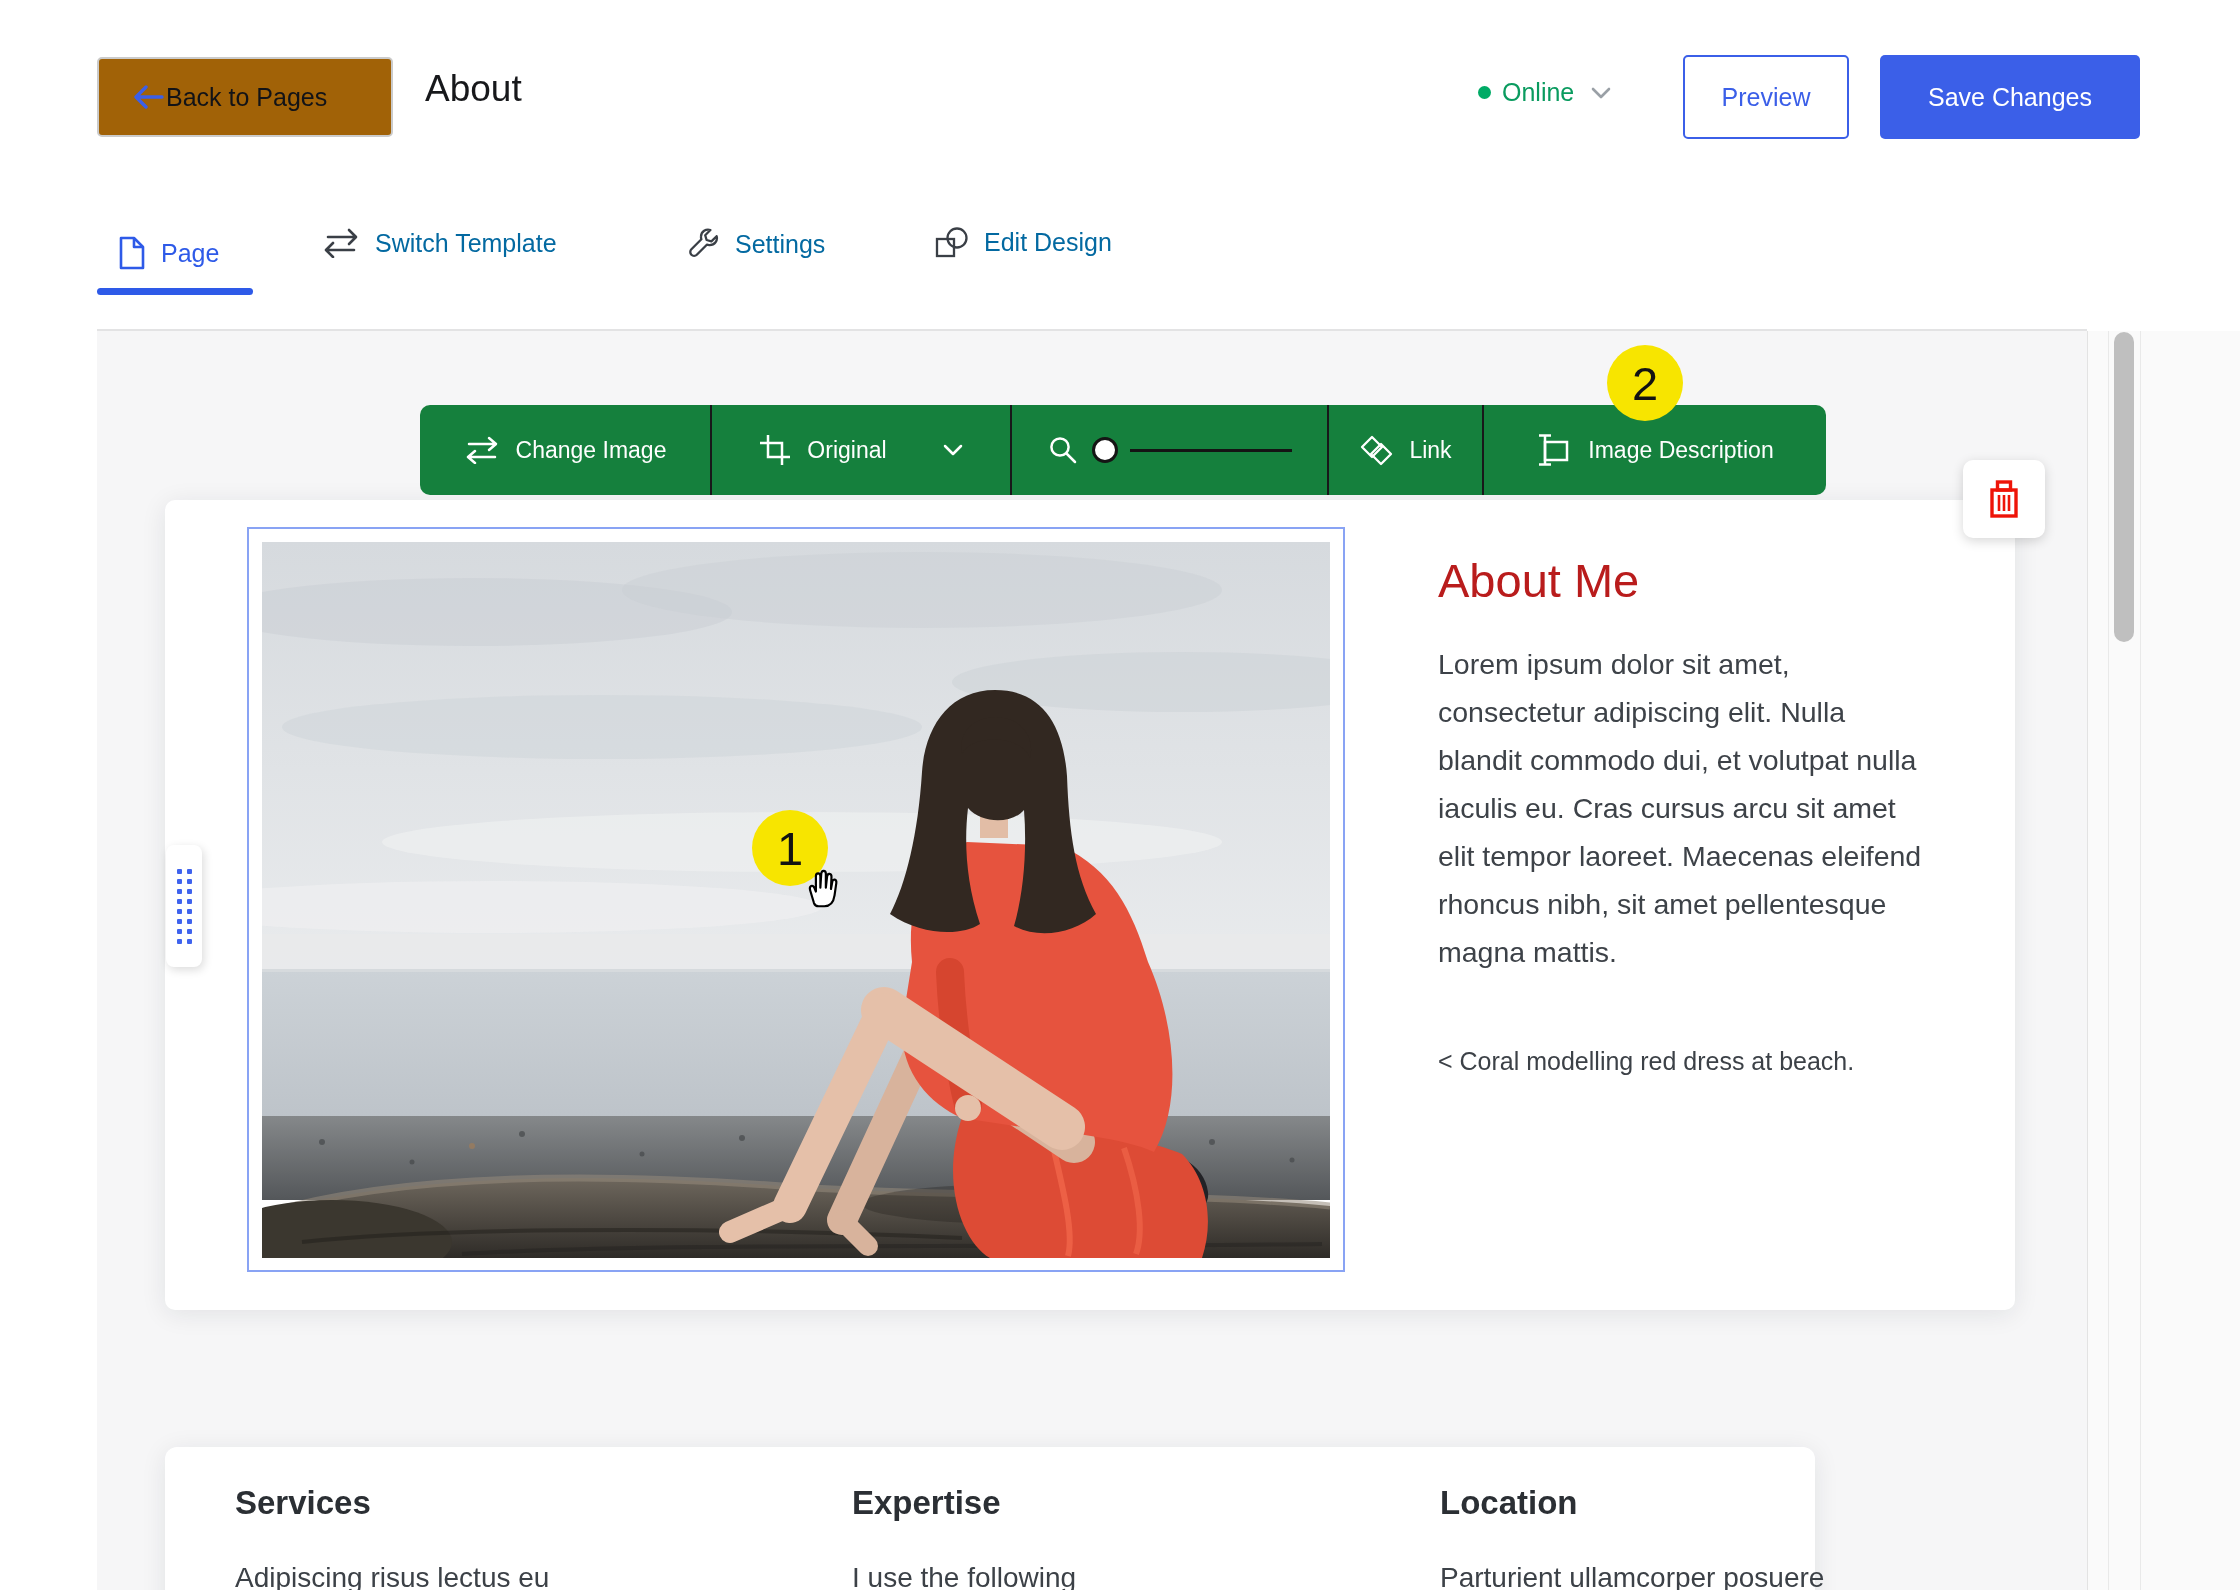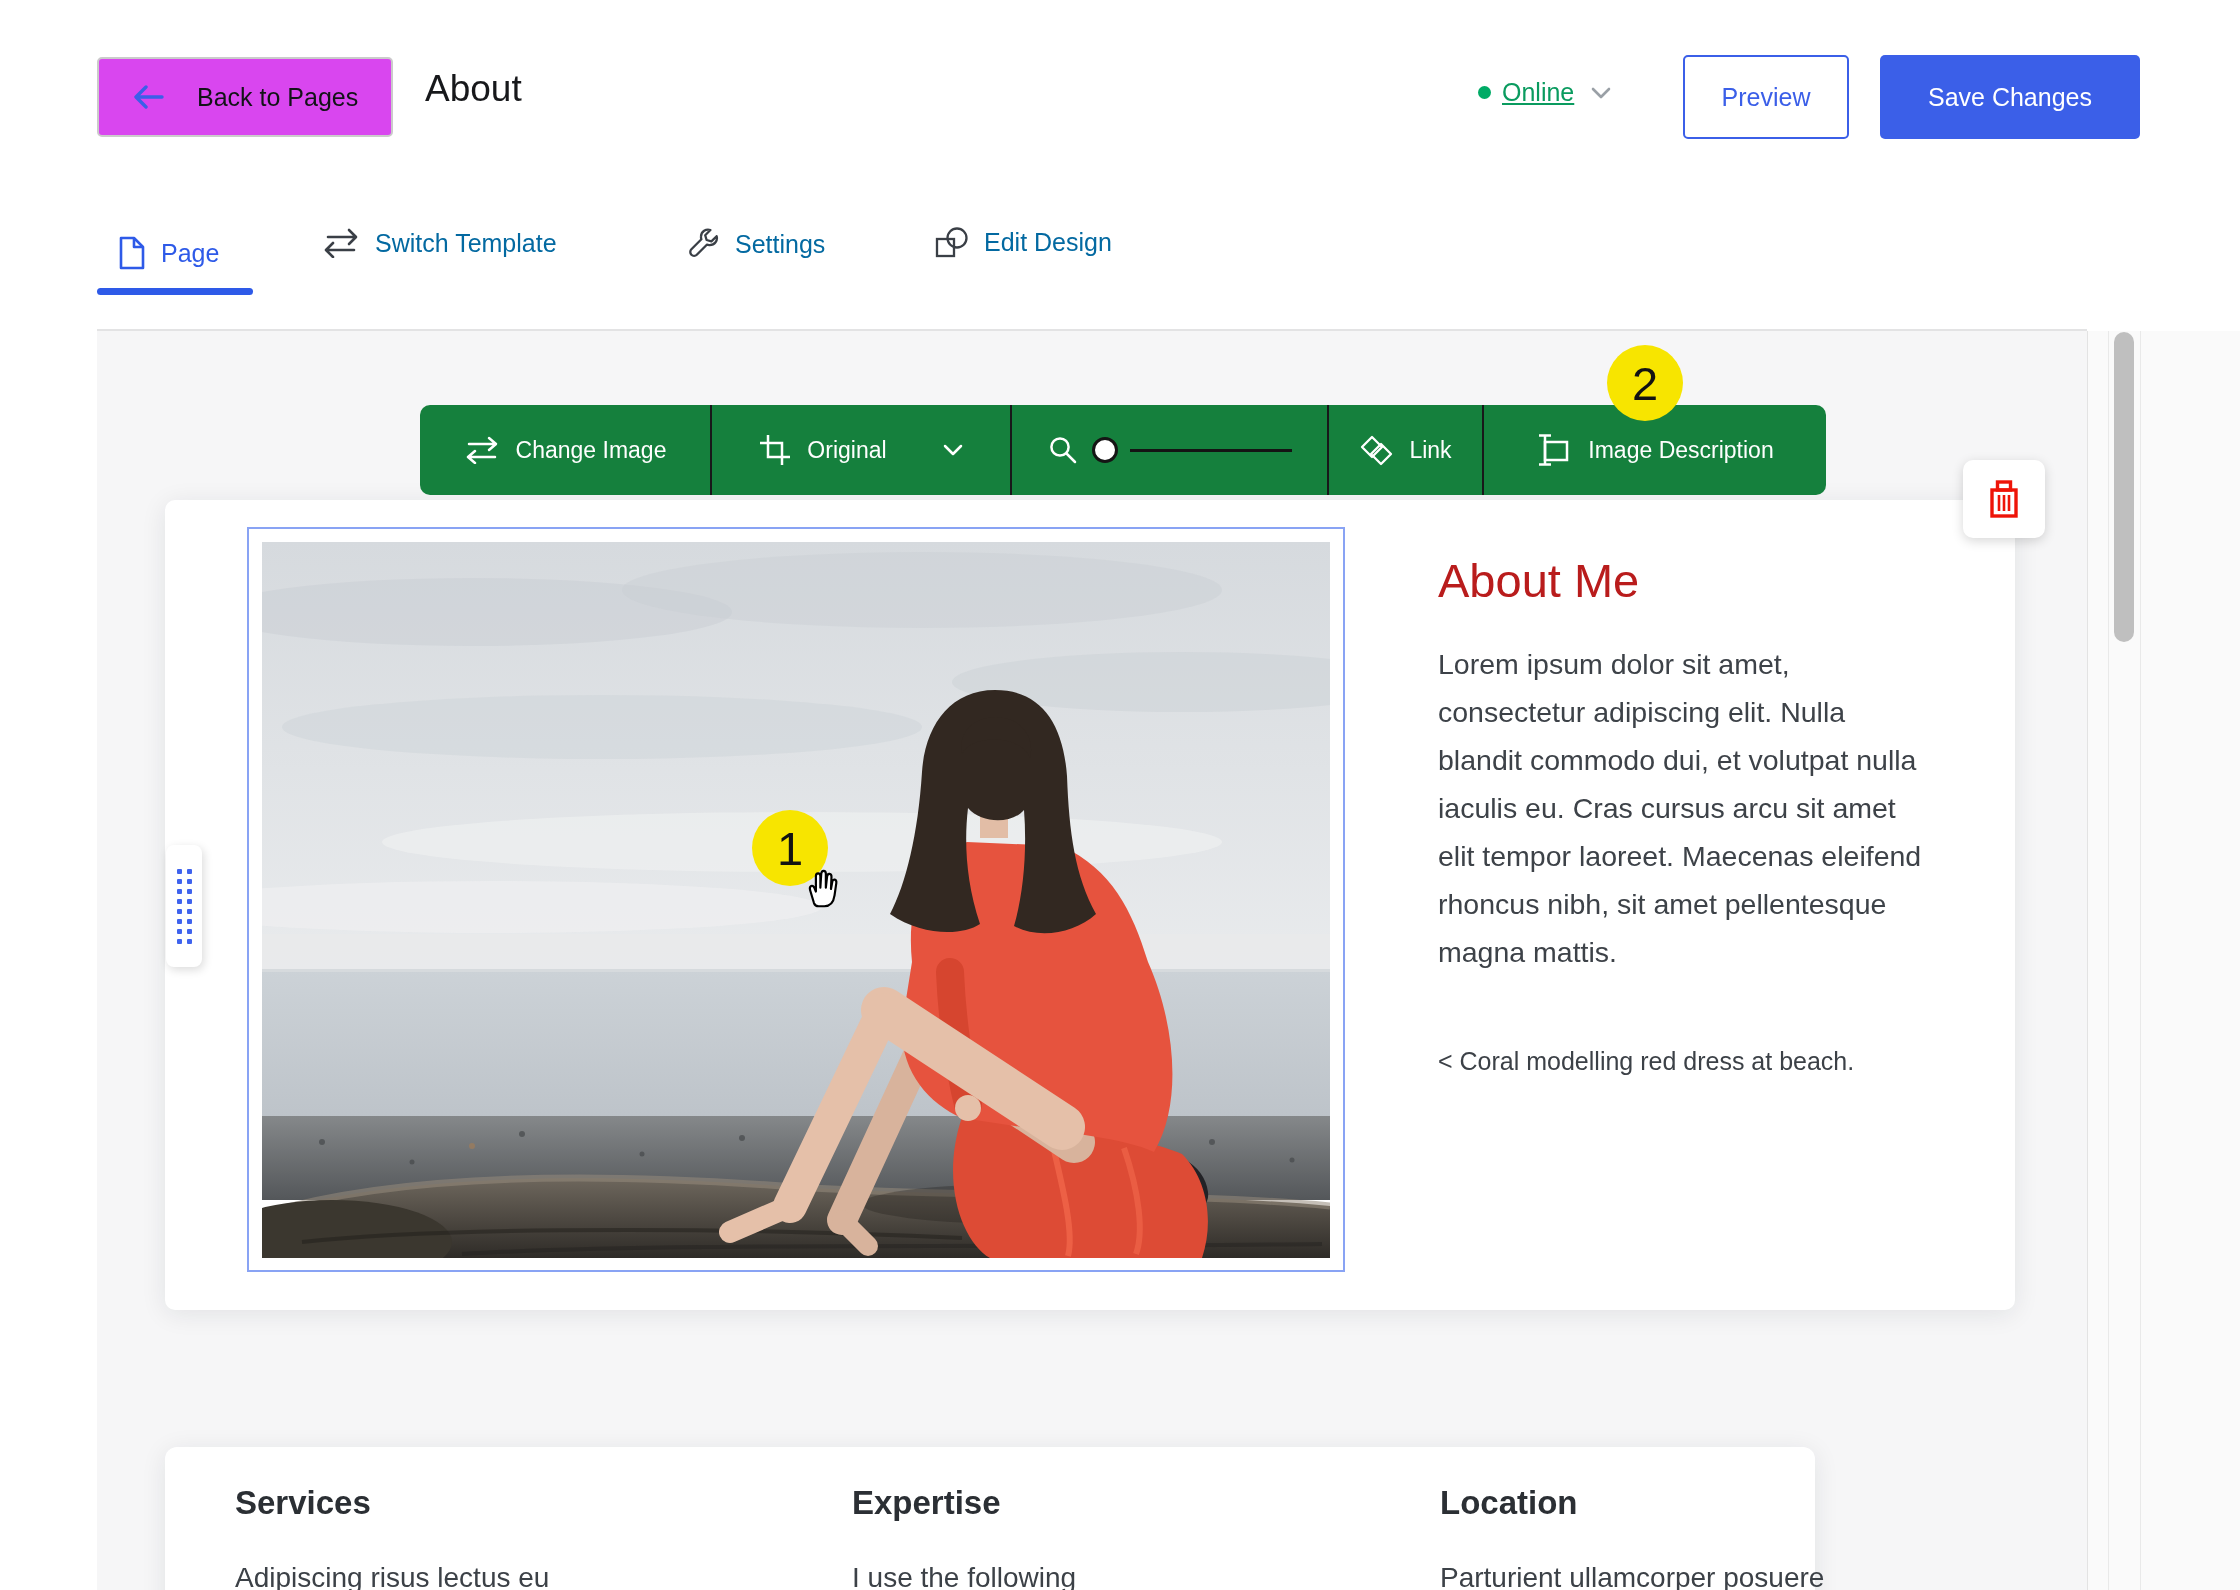--- a/index.html
+++ b/index.html
@@ -1,25 +1,25 @@
 <!DOCTYPE html>
 <html><head>
 <meta charset="utf-8">
 <style>
   html,body{margin:0;padding:0;width:2240px;height:1590px;overflow:hidden;background:#ffffff;
     font-family:"Liberation Sans","DejaVu Sans",sans-serif;-webkit-font-smoothing:antialiased;}
   .abs{position:absolute;}
   
-  .back-btn{left:97px;top:57px;width:296px;height:80px;background:#d946ef;border:2px solid #cbcbcb;
-    border-radius:5px;display:flex;align-items:center;gap:32px;padding-left:34px;box-sizing:border-box;cursor:pointer;}
+  .back-btn{left:97px;top:57px;width:296px;height:80px;background:#a16207;border:2px solid #cbcbcb;
+    border-radius:5px;display:flex;align-items:center;gap:1px;padding-left:34px;box-sizing:border-box;cursor:pointer;}
   .back-btn span{font-size:25px;color:#121317;}
   .page-title{left:425px;top:68px;font-size:37px;font-weight:500;color:#17181b;}
   .status{left:1478px;top:78px;display:flex;align-items:center;gap:11px;cursor:pointer;}
   .status-dot{width:13px;height:13px;border-radius:50%;background:#00ab66;}
-  .status-label{font-size:25px;color:#0a9b5f;text-decoration:underline;}
+  .status-label{font-size:25px;color:#0a9b5f;}
   .btn{display:flex;align-items:center;justify-content:center;border-radius:5px;font-size:25px;cursor:pointer;box-sizing:border-box;}
   .preview-btn{left:1683px;top:55px;width:166px;height:84px;background:#ffffff;border:2px solid #3b5fe8;color:#3b5fe8;}
   .save-btn{left:1880px;top:55px;width:260px;height:84px;background:#3b5fe8;color:#ffffff;font-weight:500;}
   
   .tab{display:flex;align-items:center;gap:15px;cursor:pointer;}
   .tab .lbl{font-size:25px;color:#0369a1;}
   .tab.active .lbl{color:#2e5ae8;}
   .tab-underline{left:97px;top:288px;width:156px;height:7px;border-radius:4px;background:#2e5ae8;}
   .header-divider{left:97px;top:329px;width:1990px;height:2px;background:#e3e3e4;}
   

